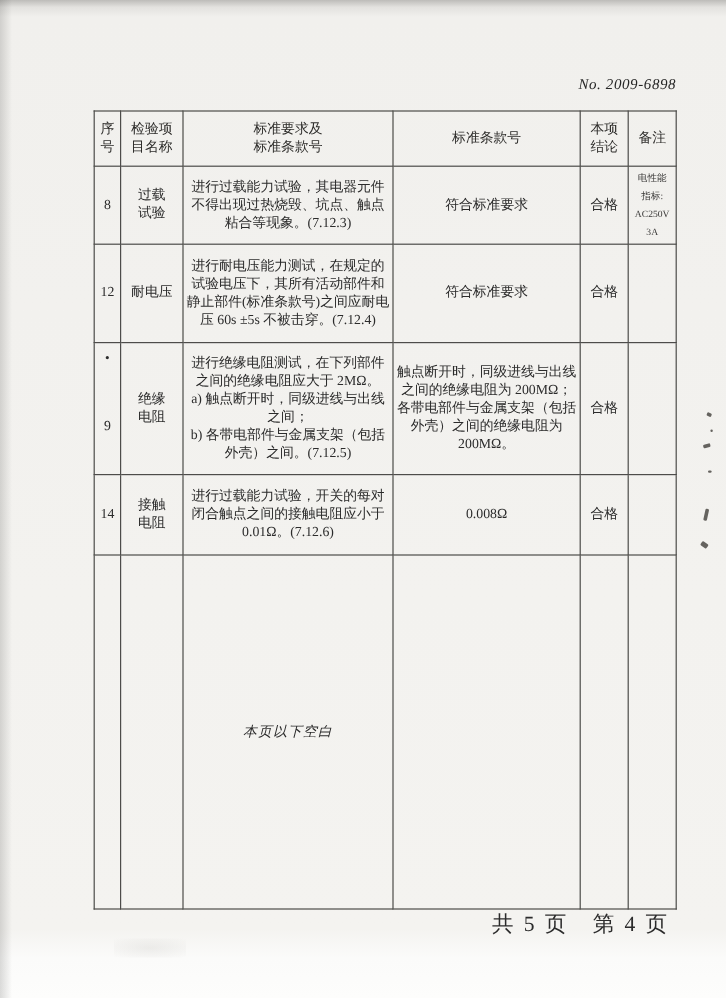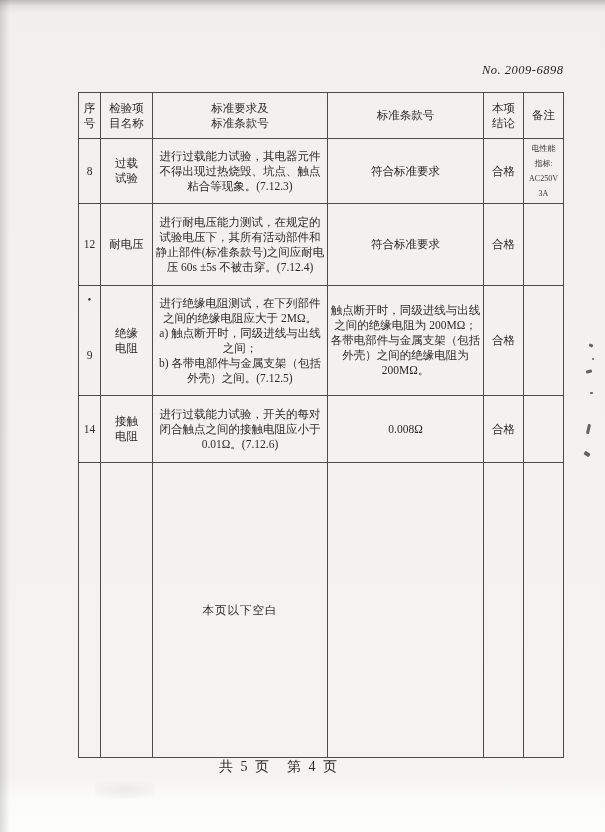--- a/index.html
+++ b/index.html
@@ -83,28 +83,29 @@
     position: absolute;
     top: 9px; left: 0; right: 0;
     text-align: center;
     font-size: 11px;
     line-height: 8px;
   }
   td.blank-cell {
     vertical-align: top;
     padding-top: 42px;
     letter-spacing: 1px;
+    font-style: italic;
   }
   .page-footer {
     position: absolute;
     top: 758px;
     left: 0;
     width: 558px;
-    text-align: center;
-    font-size: 14px;
+    text-align: right;
+    font-size: 18px;
     letter-spacing: 2px;
     color: #2b2b2b;
   }
   .margin-marks { position: absolute; left: 582px; top: 340px; width: 18px; height: 130px; }
   .margin-marks i {
     position: absolute;
     display: block;
     background: #35332f;
     opacity: 0.75;
     border-radius: 1px;

